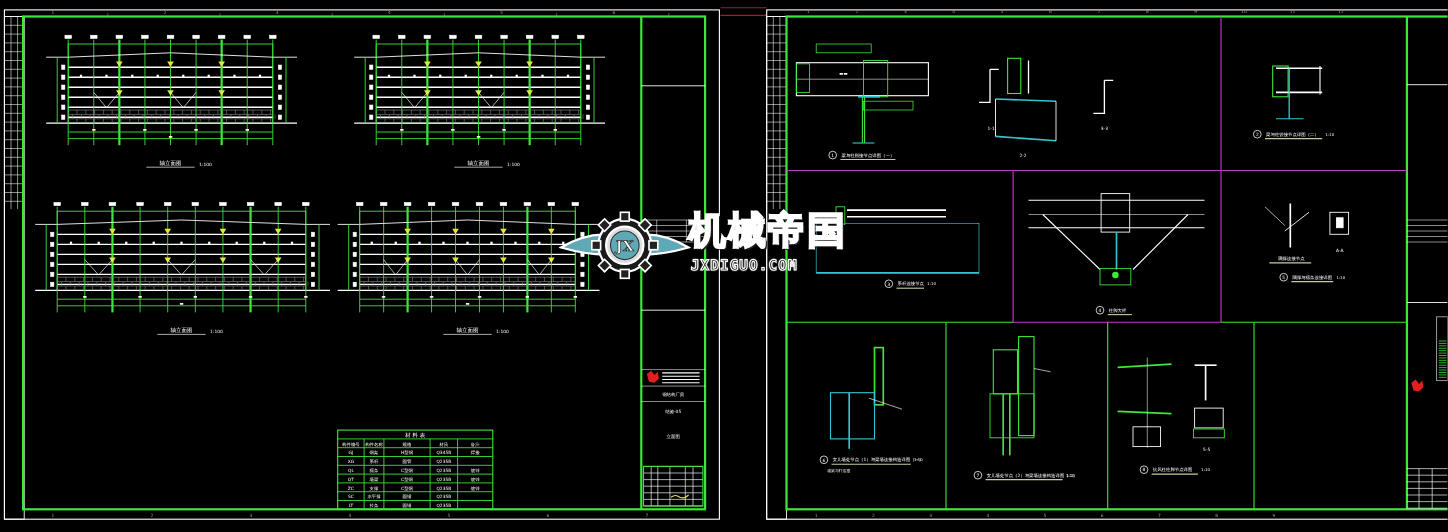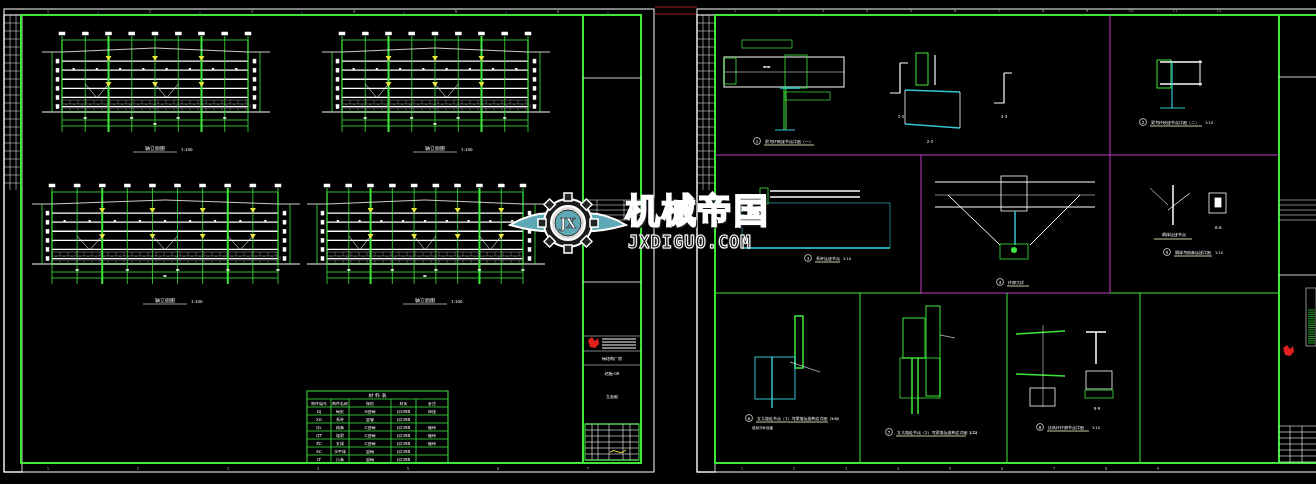--- a/index.html
+++ b/index.html
@@ -2,21 +2,21 @@
 <html><head>
 <meta charset="utf-8">
 <style>
   html,body{margin:0;padding:0;background:#000;}
   body{width:1316px;height:484px;position:relative;overflow:hidden;font-family:"DejaVu Sans",sans-serif;}
   .sheet{position:absolute;}
   svg{position:absolute;left:0;top:0;}
   .watermark{position:absolute;left:508px;top:187px;width:300px;height:68px;}
   .wm-text{position:absolute;left:118px;top:4px;font-family:"DejaVu Sans",sans-serif;font-weight:bold;font-size:34px;letter-spacing:2px;color:#e5e5e5;
     -webkit-text-stroke:2px #fff;text-shadow:0 0 3px #000,2px 2px 0 #222;line-height:38px;}
-  .wm-sub{position:absolute;left:120px;top:44px;font-family:"DejaVu Sans Mono",monospace;font-weight:bold;font-size:17px;letter-spacing:1px;color:#111;
+  .wm-sub{position:absolute;left:120px;top:44px;font-family:"DejaVu Sans Mono",monospace;font-weight:bold;font-size:13px;letter-spacing:1px;color:#111;
     -webkit-text-stroke:1px #fff;text-shadow:0 0 2px #fff;line-height:22px;}
 </style>
 </head>
 <body>
 
 <div class="sheet" style="left:0;top:0;width:660px;height:484px;">
   <svg id="svg-left" width="660" height="484" viewBox="0 0 660 484">
       <rect x="4" y="9" width="650" height="463" stroke="#ffffff" stroke-width="1" fill="none"></rect>
       <rect x="4" y="15" width="18" height="457" stroke="#ffffff" stroke-width="0.8" fill="none"></rect>
       <line x1="4" y1="15" x2="22" y2="15" stroke="#ffffff" stroke-width="0.5"></line>

